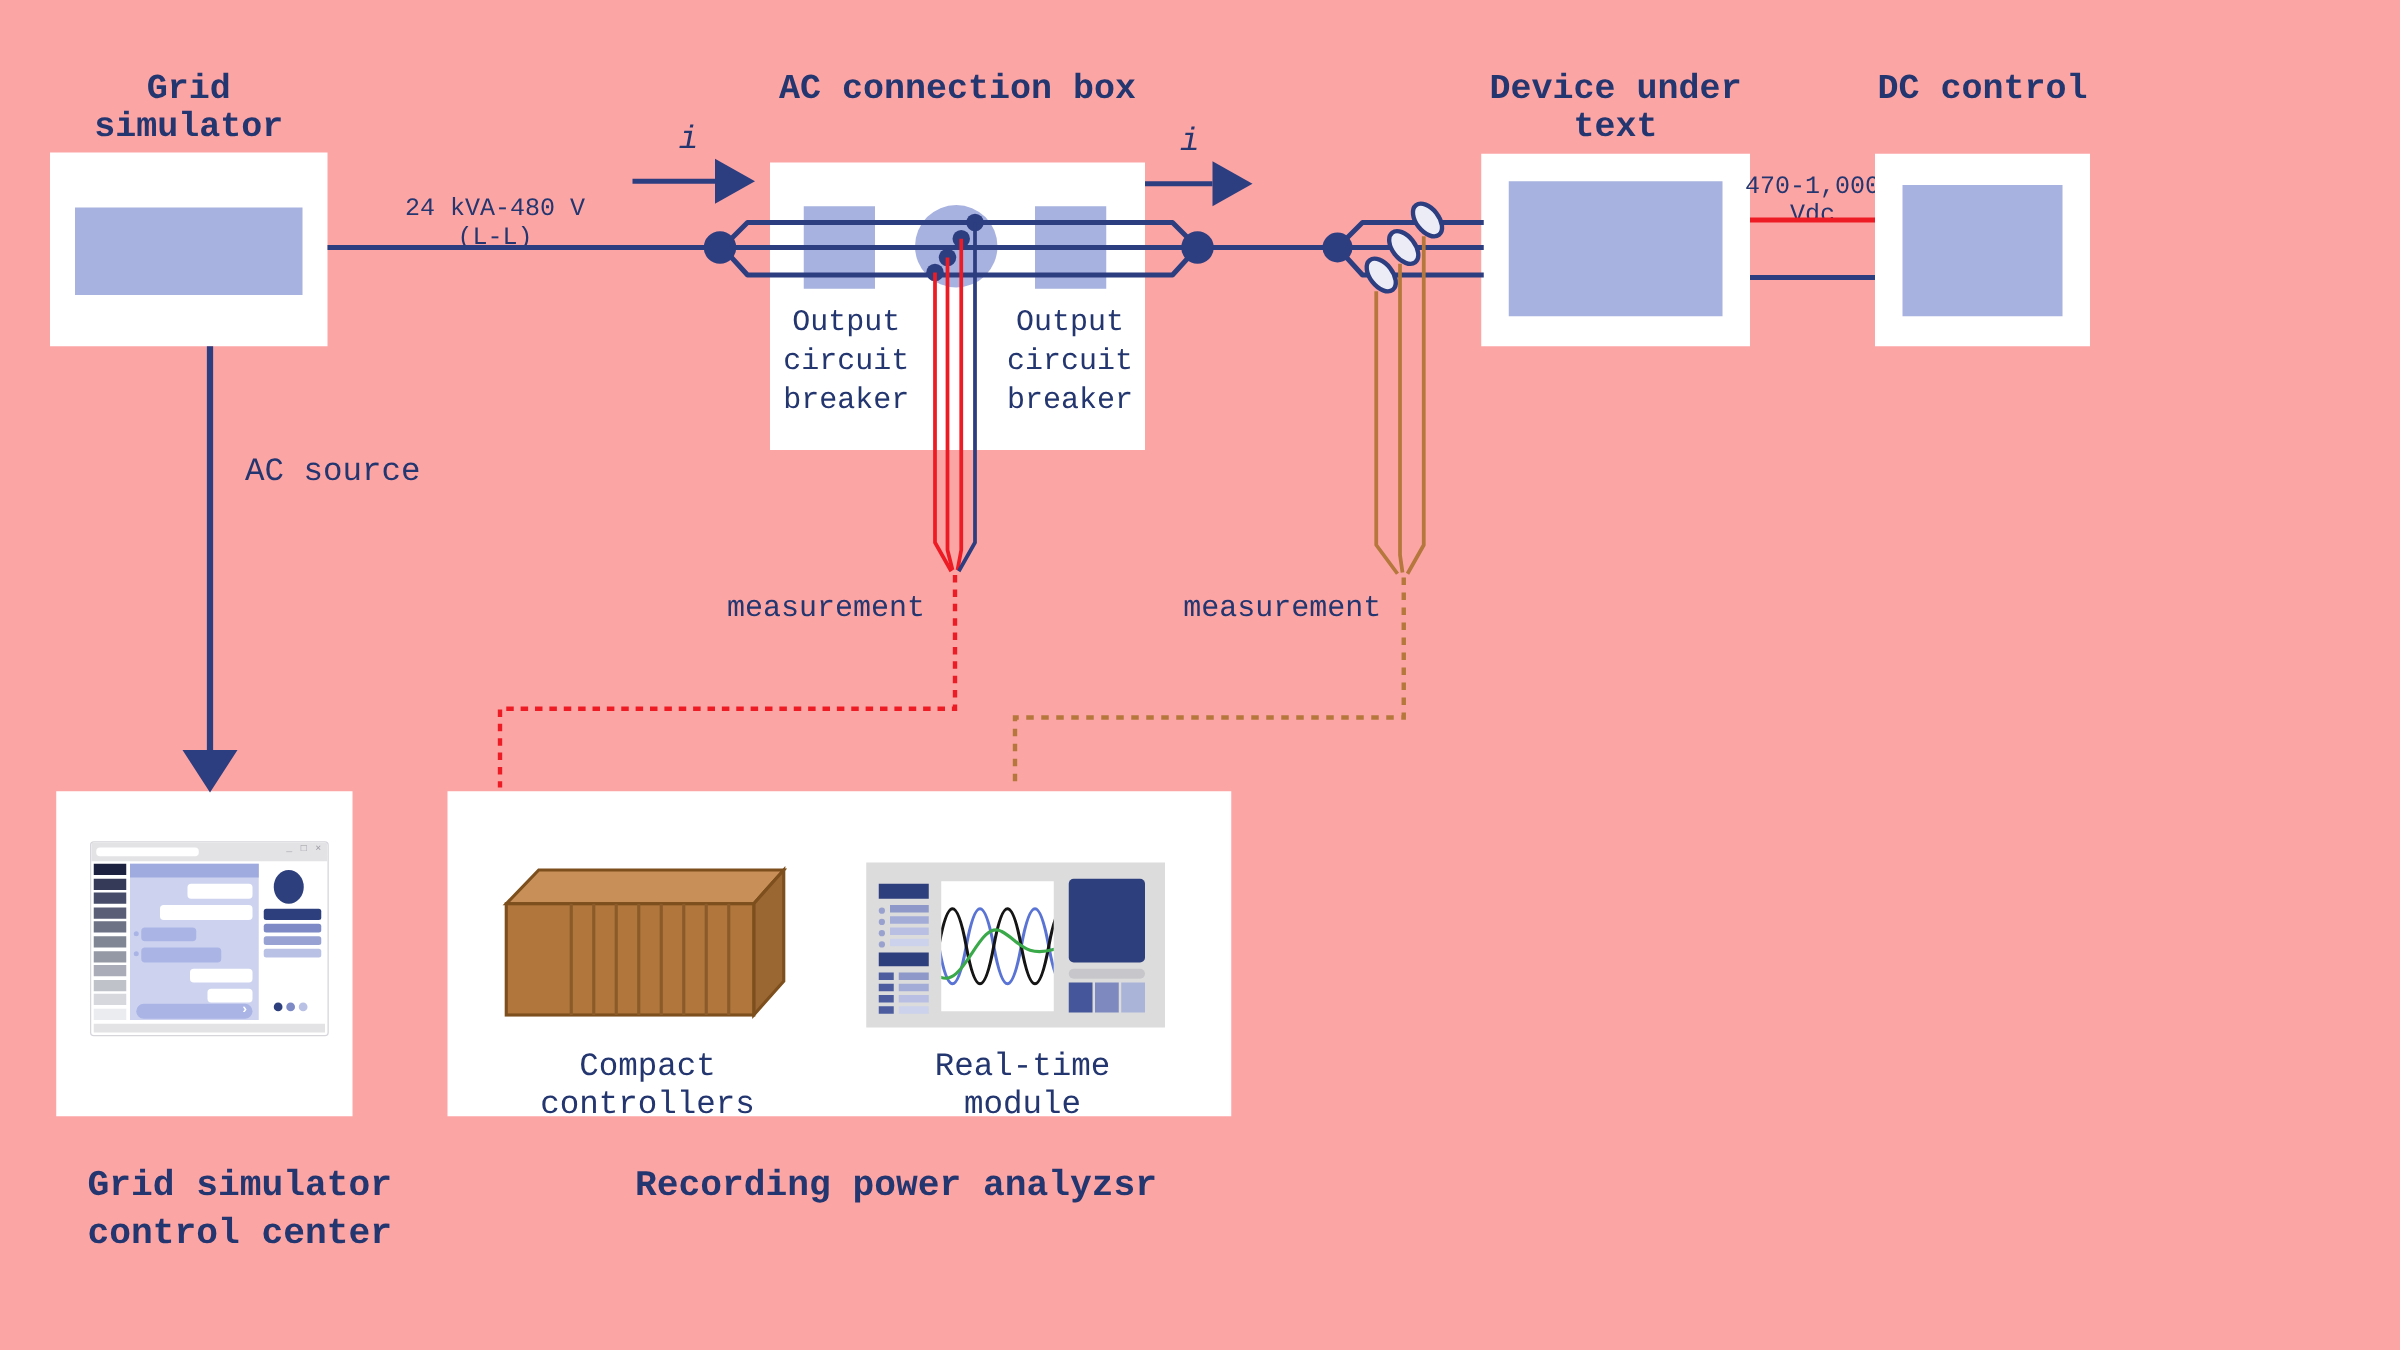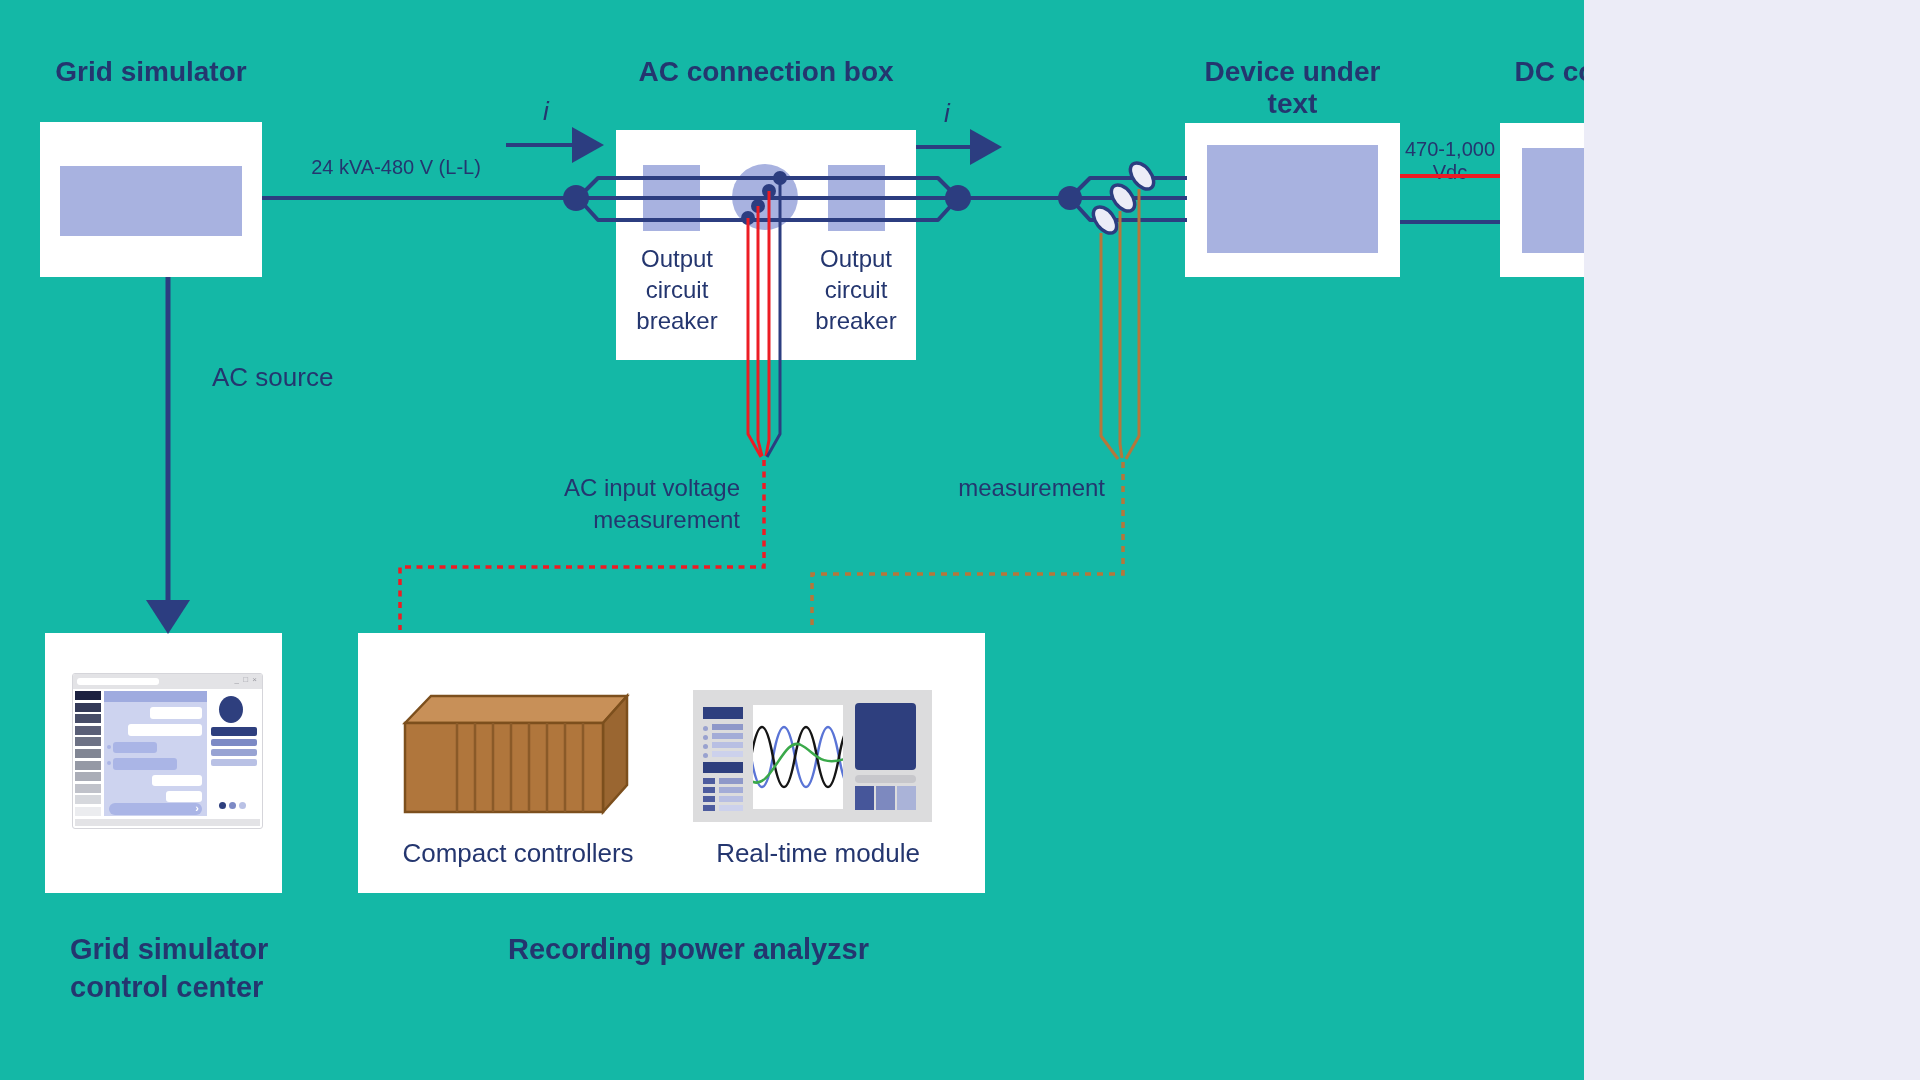--- a/index.html
+++ b/index.html
@@ -1,17 +1,17 @@
 <!DOCTYPE html>
 <html><head>
 <meta charset="utf-8">
 <style>
   html,body{margin:0;padding:0;}
   body{font-family:"Liberation Sans", sans-serif; background:#ececf7;}
-  #stage{position:relative;width:1584px;height:1080px;background:#14b8a6;overflow:hidden;}
+  #stage{position:relative;width:1920px;height:1080px;background:#fca5a5;overflow:hidden;font-family:Liberation Mono, monospace;}
   .abs{position:absolute;}
   .wbox{position:absolute;background:#ffffff;}
   .prect{position:absolute;background:#a8b2e0;}
   .title{position:absolute;font-size:28px;font-weight:bold;color:#24366f;text-align:center;}
   .biglabel{position:absolute;font-size:29px;font-weight:bold;color:#24366f;line-height:38px;}
   .cap{position:absolute;font-size:26px;color:#24366f;text-align:center;}
   .meas{position:absolute;font-size:24px;color:#24366f;text-align:right;line-height:32px;}
   .small{position:absolute;font-size:20px;color:#24366f;}
   .isym{position:absolute;font-size:26px;font-style:italic;color:#24366f;}
   .brk{position:absolute;font-size:24px;color:#24366f;text-align:center;line-height:31px;}
@@ -55,24 +55,23 @@
   <div class="wbox" style="left:1185px;top:123px;width:215px;height:154px;">
     <div class="prect" style="left:22px;top:22px;width:171px;height:108px;"></div>
   </div>
 
   <div class="small" style="left:1385px;top:138px;width:130px;text-align:center;">470-1,000 Vdc</div>
 
   <div class="wbox" style="left:1500px;top:123px;width:172px;height:154px;">
     <div class="prect" style="left:22px;top:25px;width:128px;height:105px;"></div>
   </div>
 
-  <div class="cap" style="left:212px;top:362px;text-align:right;">AC source</div>
+  <div class="cap" style="left:196px;top:362px;text-align:right;">AC source</div>
 
   <div class="meas" style="left:440px;top:472px;width:300px;">
-    <div>AC input voltage</div>
     <div>measurement</div>
   </div>
   <div class="meas" style="left:805px;top:472px;width:300px;">
     <div>measurement</div>
   </div>
 
   <div class="wbox" style="left:45px;top:633px;width:237px;height:260px;">
 
     <div class="abs" style="left:27px;top:40px;width:189px;height:154px;background:#fff;border:1px solid #d5d5da;border-radius:3px;overflow:hidden;">
       <div class="abs" style="left:0;top:0;width:189px;height:15px;background:#e3e3e6;">

